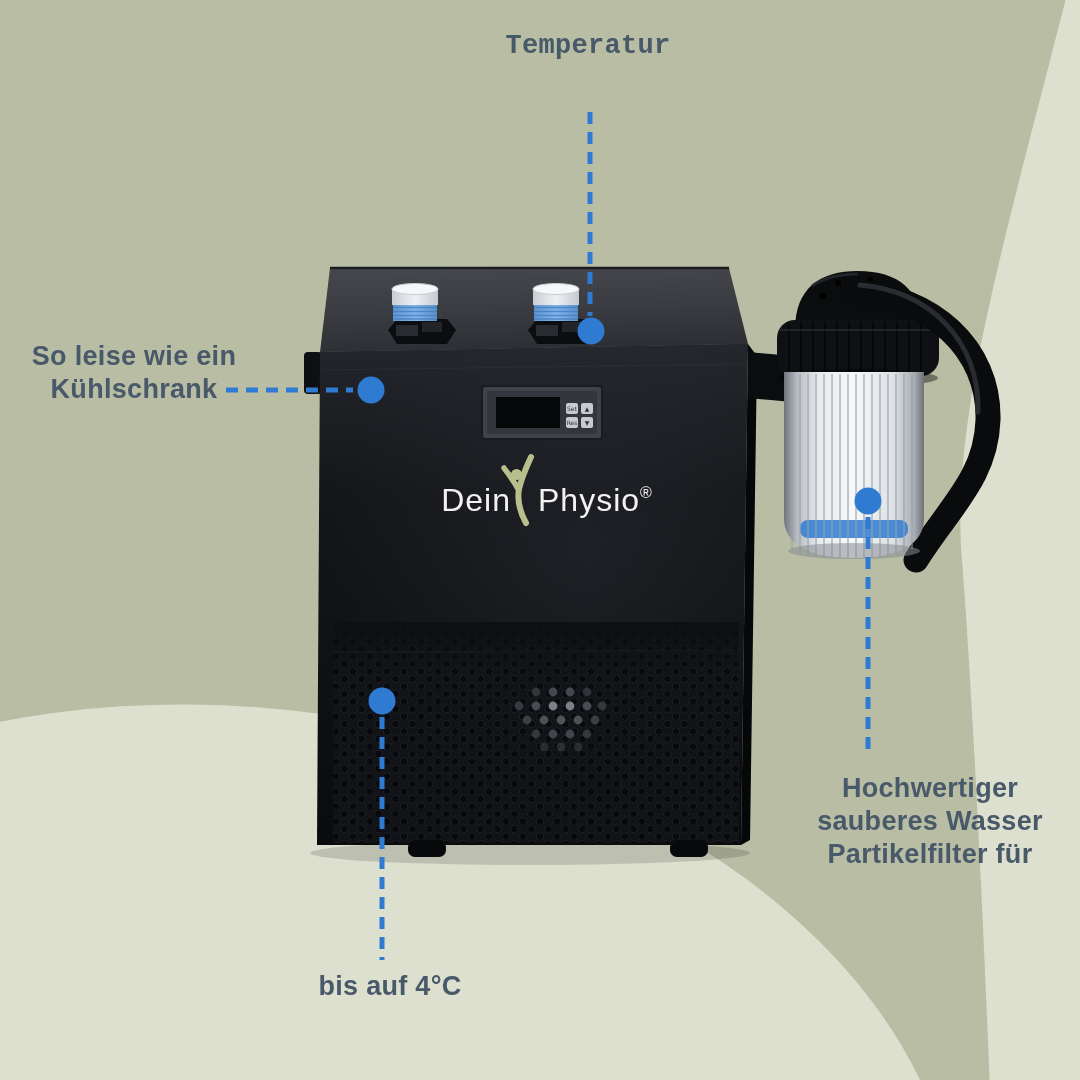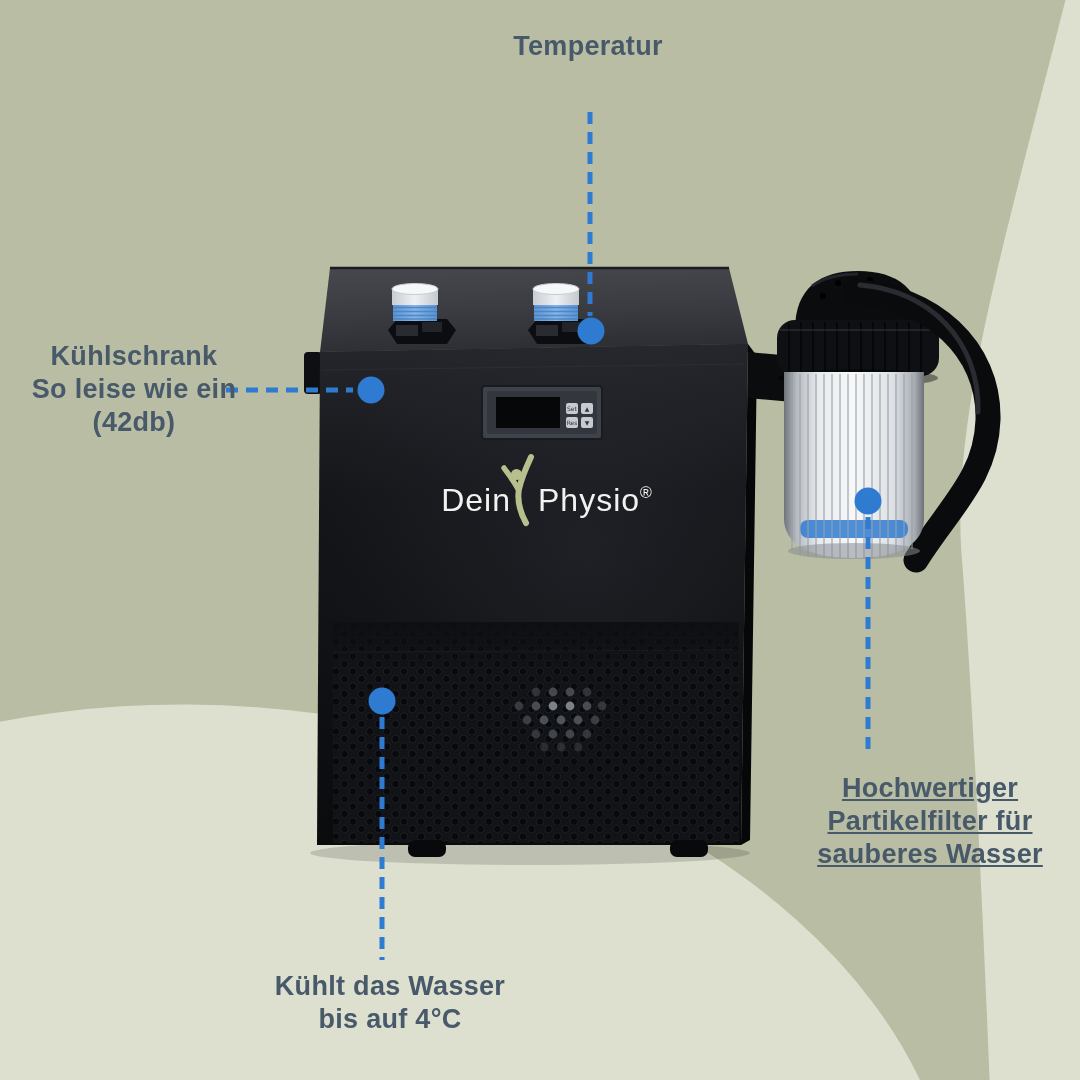--- a/index.html
+++ b/index.html
@@ -264,34 +264,32 @@
       <circle cx="371" cy="390" r="13.5" style="fill:var(--accent)"></circle>
 
       <line x1="868" y1="517" x2="868" y2="753" style="stroke:var(--accent)" stroke-width="5" stroke-dasharray="12 8"></line>
       <circle cx="868" cy="501" r="13.5" style="fill:var(--accent)"></circle>
 
       <line x1="382" y1="717" x2="382" y2="960" style="stroke:var(--accent)" stroke-width="5" stroke-dasharray="12 8"></line>
       <circle cx="382" cy="701" r="13.5" style="fill:var(--accent)"></circle>
     </g>
   </svg>
 
-  <div class="callout-label" style="left:588px;top:30px;">
+  <div class="callout-label" style="left:588px;top:30px;font-family:Liberation Mono, monospace;">
     <div>Temperatur</div>
   </div>
 
   <div class="callout-label" style="left:134px;top:340px;">
+    <div>So leise wie ein</div>
     <div>Kühlschrank</div>
-    <div>So leise wie ein</div>
-    <div>(42db)</div>
-  </div>
-
-  <div class="callout-label" style="left:930px;top:772px;text-decoration:underline;">
+  </div>
+
+  <div class="callout-label" style="left:930px;top:772px;">
     <div>Hochwertiger</div>
+    <div>sauberes Wasser</div>
     <div>Partikelfilter für</div>
-    <div>sauberes Wasser</div>
   </div>
 
   <div class="callout-label" style="left:390px;top:970px;">
-    <div>Kühlt das Wasser</div>
     <div>bis auf 4°C</div>
   </div>
 
 </div>
 
 </body></html>

